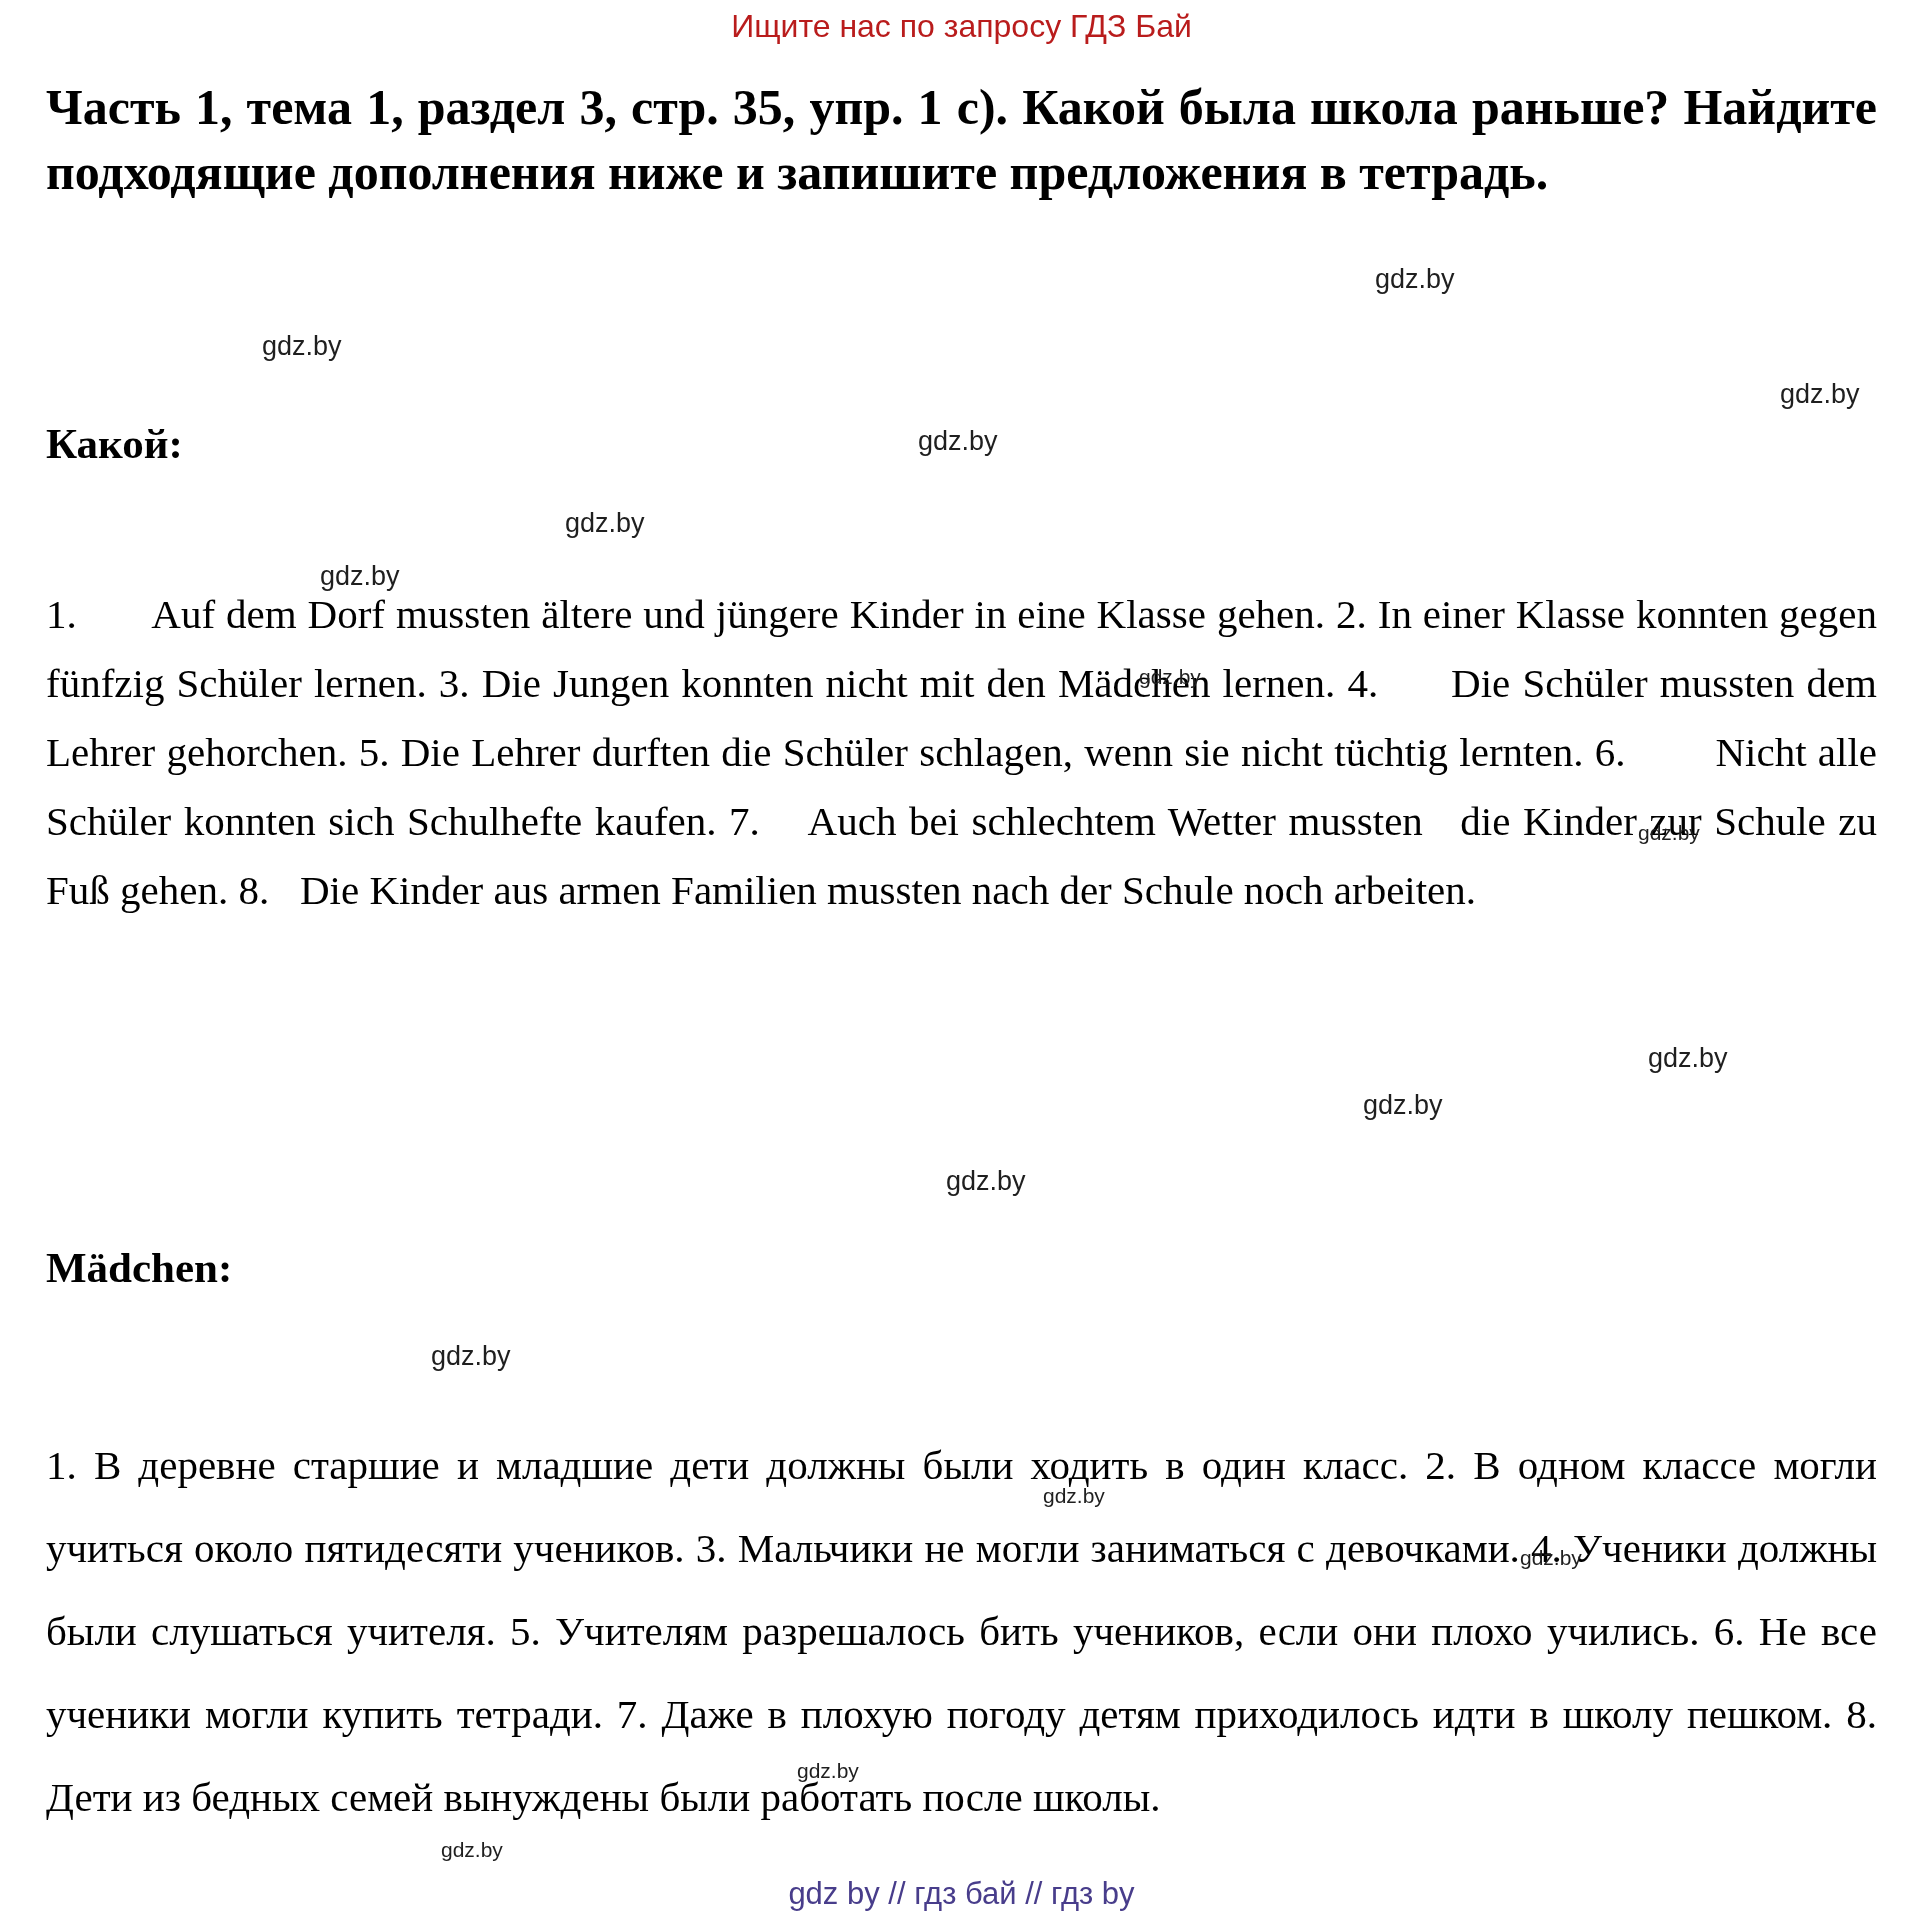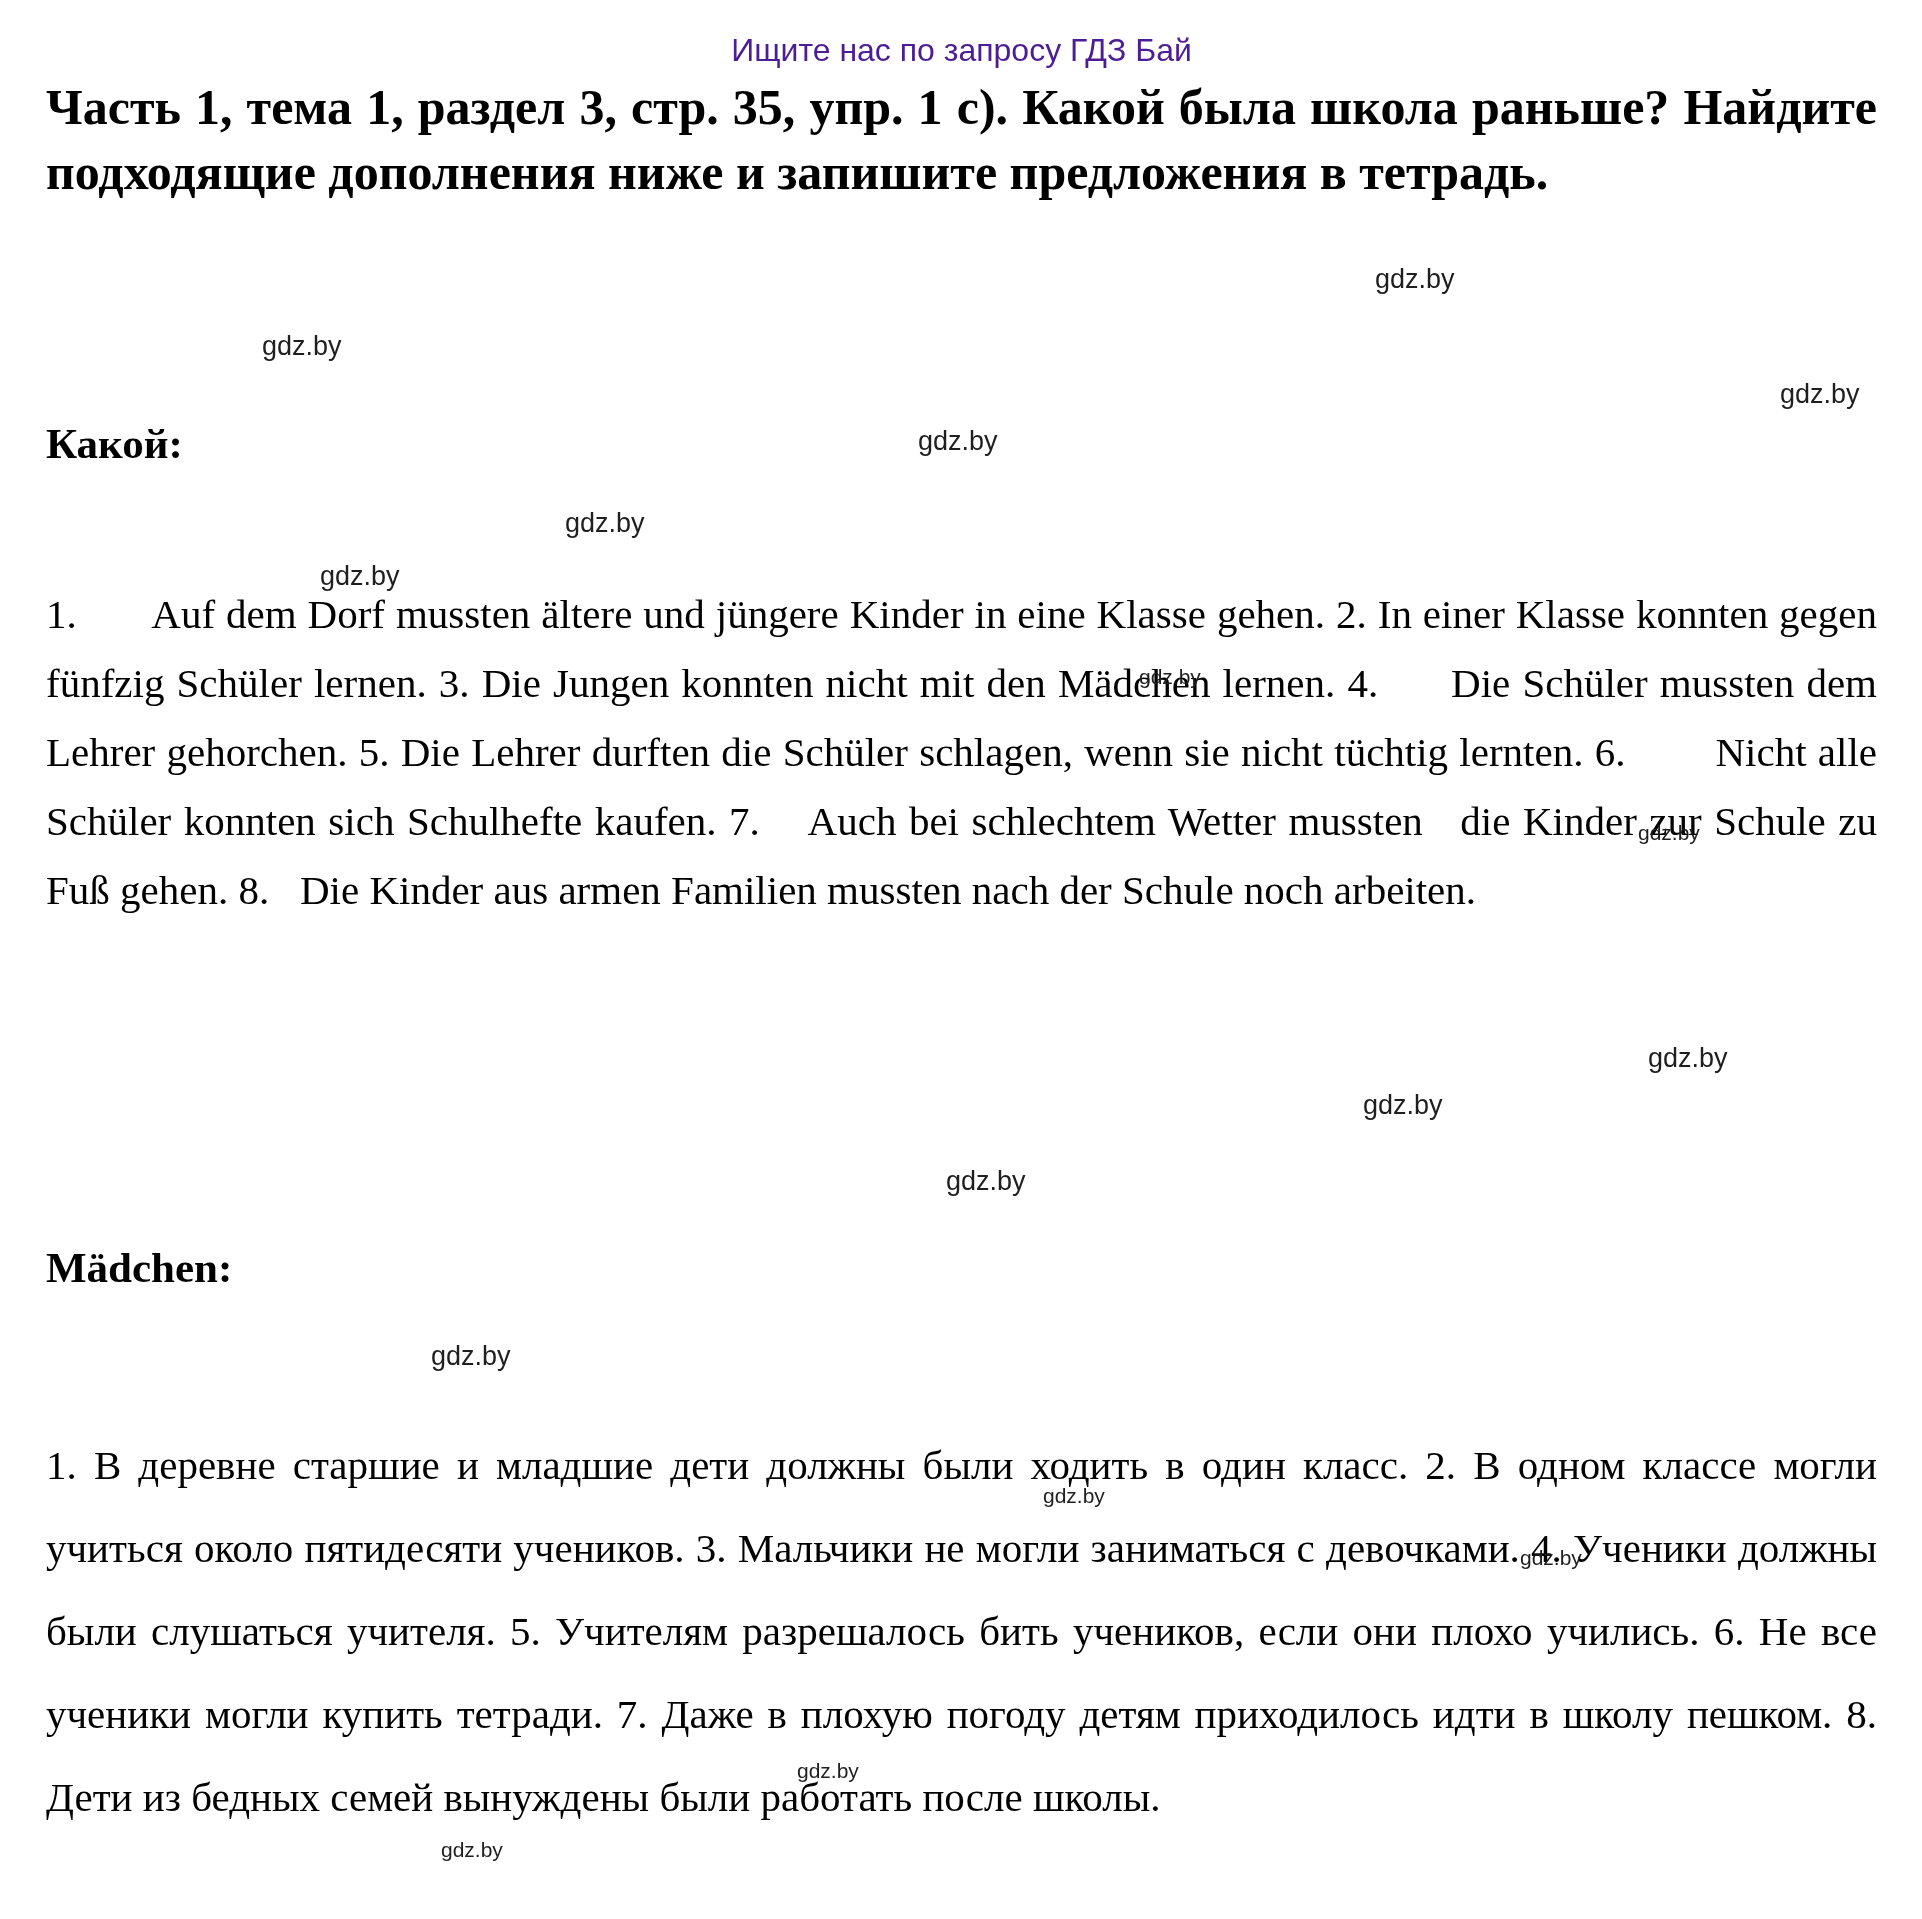--- a/index.html
+++ b/index.html
@@ -65,32 +65,33 @@
     font-size: 27px;
     white-space: nowrap;
   }
   .wm-small { font-size: 21px; }
 </style>
 </head>
 <body>
 
 <div class="page">
 
-  <div class="promo" style="color: #4c1d95; margin-top: 24px;">Ищите нас по запросу ГДЗ Бай</div>
+  <div class="promo" style="color: #b91c1c;">Ищите нас по запросу ГДЗ Бай</div>
 
   <div class="heading">Часть 1, тема 1, раздел 3, стр. 35, упр. 1 с). Какой была школа раньше? Найдите подходящие дополнения ниже и запишите предложения в тетрадь.</div>
 
   <div class="label answer-label">Какой:</div>
 
   <div class="body-text answer-text">1.&nbsp;&nbsp;&nbsp;&nbsp;&nbsp;&nbsp; Auf dem Dorf mussten ältere und jüngere Kinder in eine Klasse gehen. 2. In einer Klasse konnten gegen fünfzig Schüler lernen. 3. Die Jungen konnten nicht mit den Mädchen lernen. 4.&nbsp;&nbsp;&nbsp;&nbsp;&nbsp; Die Schüler mussten dem Lehrer gehorchen. 5. Die Lehrer durften die Schüler schlagen, wenn sie nicht tüchtig lernten. 6.&nbsp;&nbsp;&nbsp;&nbsp;&nbsp;&nbsp;&nbsp; Nicht alle Schüler konnten sich Schulhefte kaufen. 7.&nbsp;&nbsp;&nbsp; Auch bei schlechtem Wetter mussten&nbsp;&nbsp; die Kinder zur Schule zu Fuß gehen. 8.&nbsp;&nbsp; Die Kinder aus armen Familien mussten nach der Schule noch arbeiten.</div>
 
   <div class="label translation-label">Mädchen:</div>
 
   <div class="body-text translation-text">1. В деревне старшие и младшие дети должны были ходить в один класс. 2. В одном классе могли учиться около пятидесяти учеников. 3. Мальчики не могли заниматься с девочками. 4. Ученики должны были слушаться учителя. 5. Учителям разрешалось бить учеников, если они плохо учились. 6. Не все ученики могли купить тетради. 7. Даже в плохую погоду детям приходилось идти в школу пешком. 8. Дети из бедных семей вынуждены были работать после школы.</div>
 
+  <div class="footer" style="color: rgb(72, 61, 139);">gdz by  //  гдз бай  //  гдз by</div>
 
   <div class="wm-layer">
       <span class="wm" style="left: 1375px; top: 264px; color: rgb(31, 31, 31);">gdz.by</span>
       <span class="wm" style="left: 262px; top: 331px; color: rgb(31, 31, 31);">gdz.by</span>
       <span class="wm" style="left: 1780px; top: 379px; color: rgb(31, 31, 31);">gdz.by</span>
       <span class="wm" style="left: 918px; top: 426px; color: rgb(31, 31, 31);">gdz.by</span>
       <span class="wm" style="left: 565px; top: 508px; color: rgb(31, 31, 31);">gdz.by</span>
       <span class="wm" style="left: 320px; top: 561px; color: rgb(31, 31, 31);">gdz.by</span>
       <span class="wm wm-small" style="left: 1139px; top: 665px; color: rgb(31, 31, 31);">gdz.by</span>
       <span class="wm wm-small" style="left: 1638px; top: 821px; color: rgb(31, 31, 31);">gdz.by</span>

